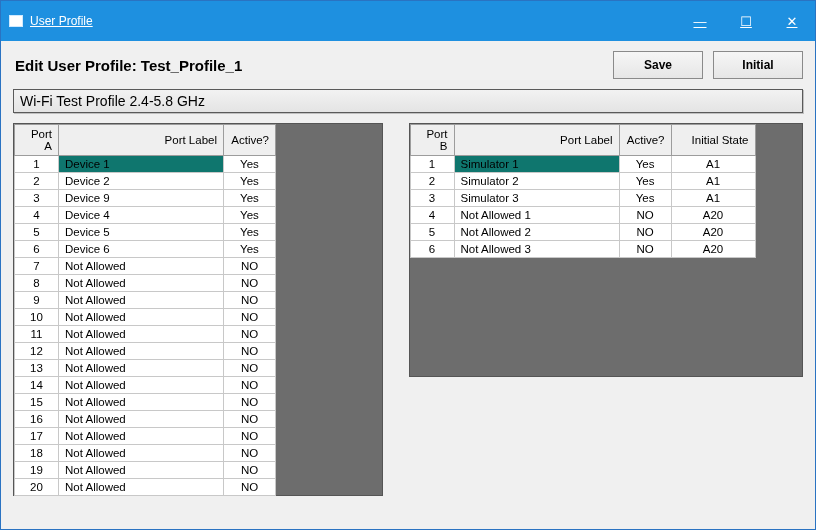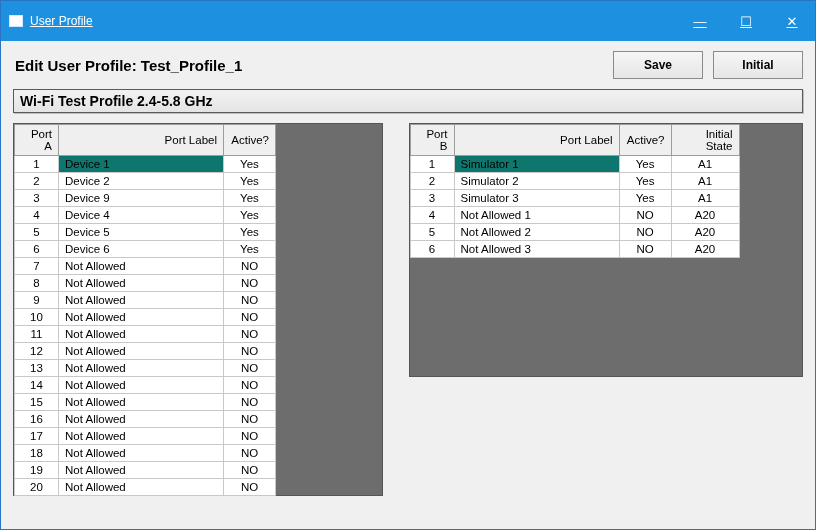--- a/index.html
+++ b/index.html
@@ -80,21 +80,21 @@
     font-family: inherit;
     margin-left: 10px;
     cursor: pointer;
   }
 
   .profile-sub {
     border: 1px solid #5a5a5a;
     background: linear-gradient(#f2f2f2,#e4e4e4);
     padding: 3px 6px;
     font-size: 14px;
-    font-weight: bold;
+    font-weight: normal;
     margin-bottom: 10px;
     box-shadow: 1px 1px 0 rgba(0,0,0,0.2);
   }
 
   .tables {
     display: flex;
     gap: 26px;
   }
   .grid-wrap {
     background: #6d6d6d;
@@ -128,21 +128,21 @@
   .dgrid td.center { text-align: center; }
   .dgrid .sel-cell { background: #0f766e; }
   
   .left .col-port { width: 44px; }
   .left .col-label { width: 165px; }
   .left .col-active { width: 52px; }
   
   .right .col-port { width: 44px; }
   .right .col-label { width: 165px; }
   .right .col-active { width: 52px; }
-  .right .col-init { width: 68px; }
+  .right .col-init { width: 84px; }
 
   .grid-inner { position: absolute; top:0; left:0; }
 </style>
 </head>
 <body>
 
 <div class="window">
 
   <div class="titlebar">
     <div class="app-icon"></div>

